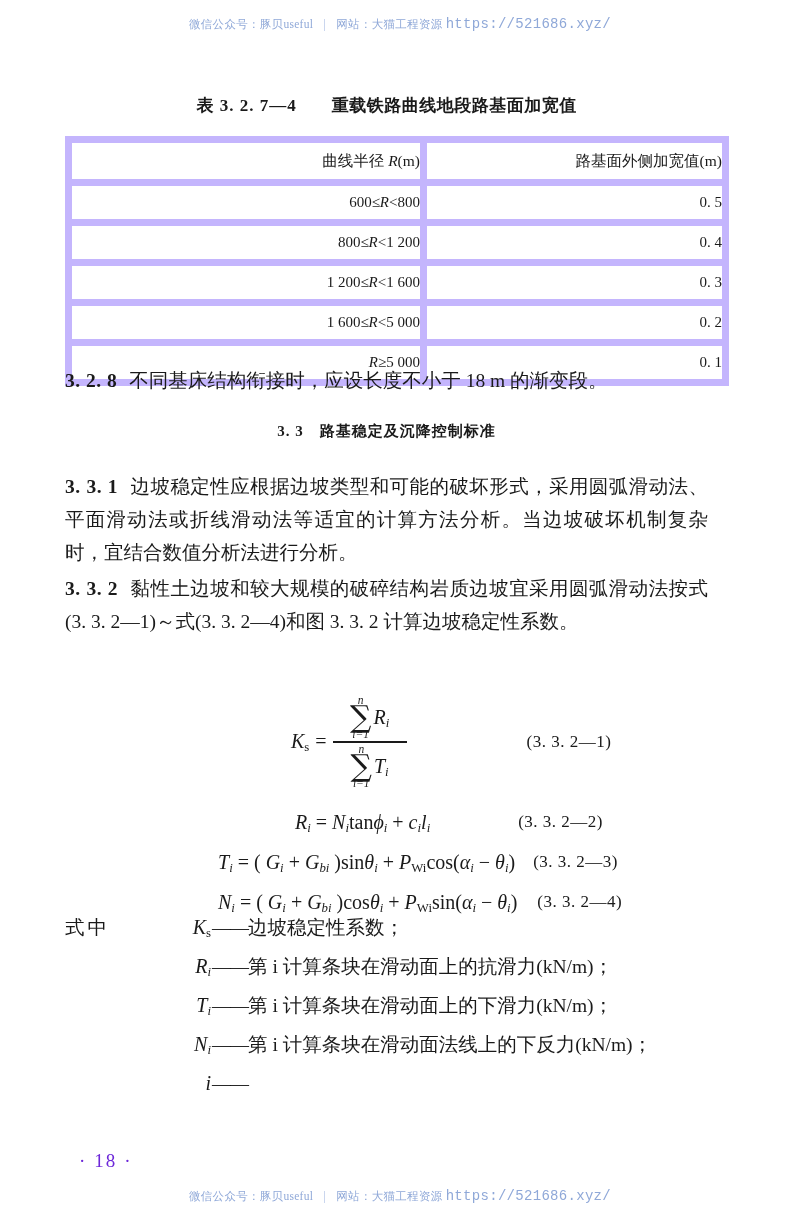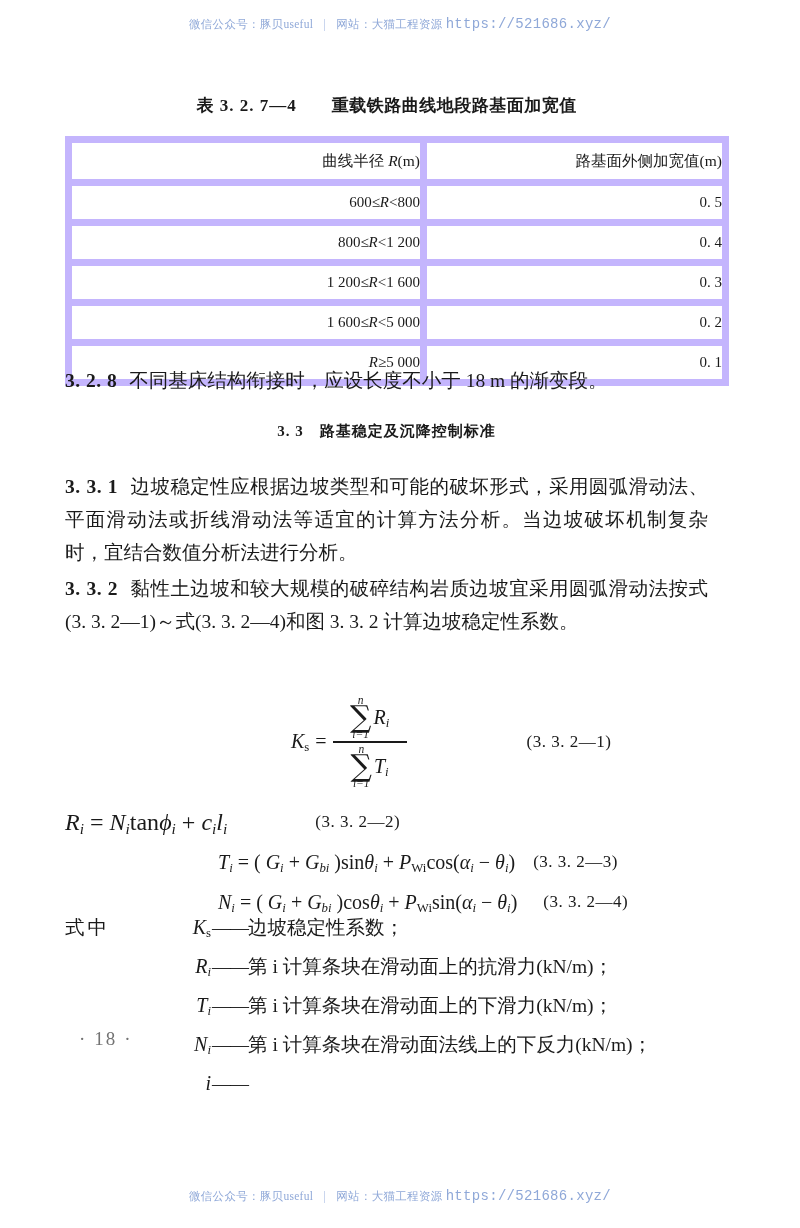--- a/index.html
+++ b/index.html
@@ -201,30 +201,30 @@
     font-style: italic;
     margin-top: -2px;
   }
   .sumterm {
     font-size: 20px;
     font-style: italic;
   }
 
   
   .eq2 { margin-top: 4px; height: 40px; }
-  .eq2 .eq-body { font-size: 24px; }
+  .eq2 .eq-body { margin-left: 230px; font-size: 20px; }
   .eq2 .eq-tag { margin-left: 88px; }
 
   .eq3 { height: 40px; }
   .eq3 .eq-body { margin-left: 153px; font-size: 20px; }
   .eq3 .eq-tag { margin-left: 18px; }
 
   .eq4 { height: 40px; }
   .eq4 .eq-body { margin-left: 153px; font-size: 20px; }
-  .eq4 .eq-tag { margin-left: 26px; }
+  .eq4 .eq-tag { margin-left: 20px; }
 
   .mi { font-style: italic; }
   .mr { font-style: normal; }
   sub {
     font-size: 0.64em;
     line-height: 0;
     vertical-align: -0.25em;
   }
   sub.it { font-style: italic; }
   sub.up { font-style: normal; }
@@ -260,24 +260,24 @@
     flex: 0 0 auto;
     letter-spacing: -1px;
     font-size: 19px;
   }
   .where-def { flex: 0 0 auto; }
 
   
   .page-number {
     position: absolute;
     left: 72px;
-    top: 1028px;
+    top: 1150px;
     font-size: 19px;
     letter-spacing: 2px;
-    color: #737373;
+    color: #6d28d9;
   }
   .pn-dot { margin: 0 7px; }
 </style>
 </head>
 <body>
 
 <div class="page">
 
   <div class="watermark top">
     <span>微信公众号：豚贝useful</span>

